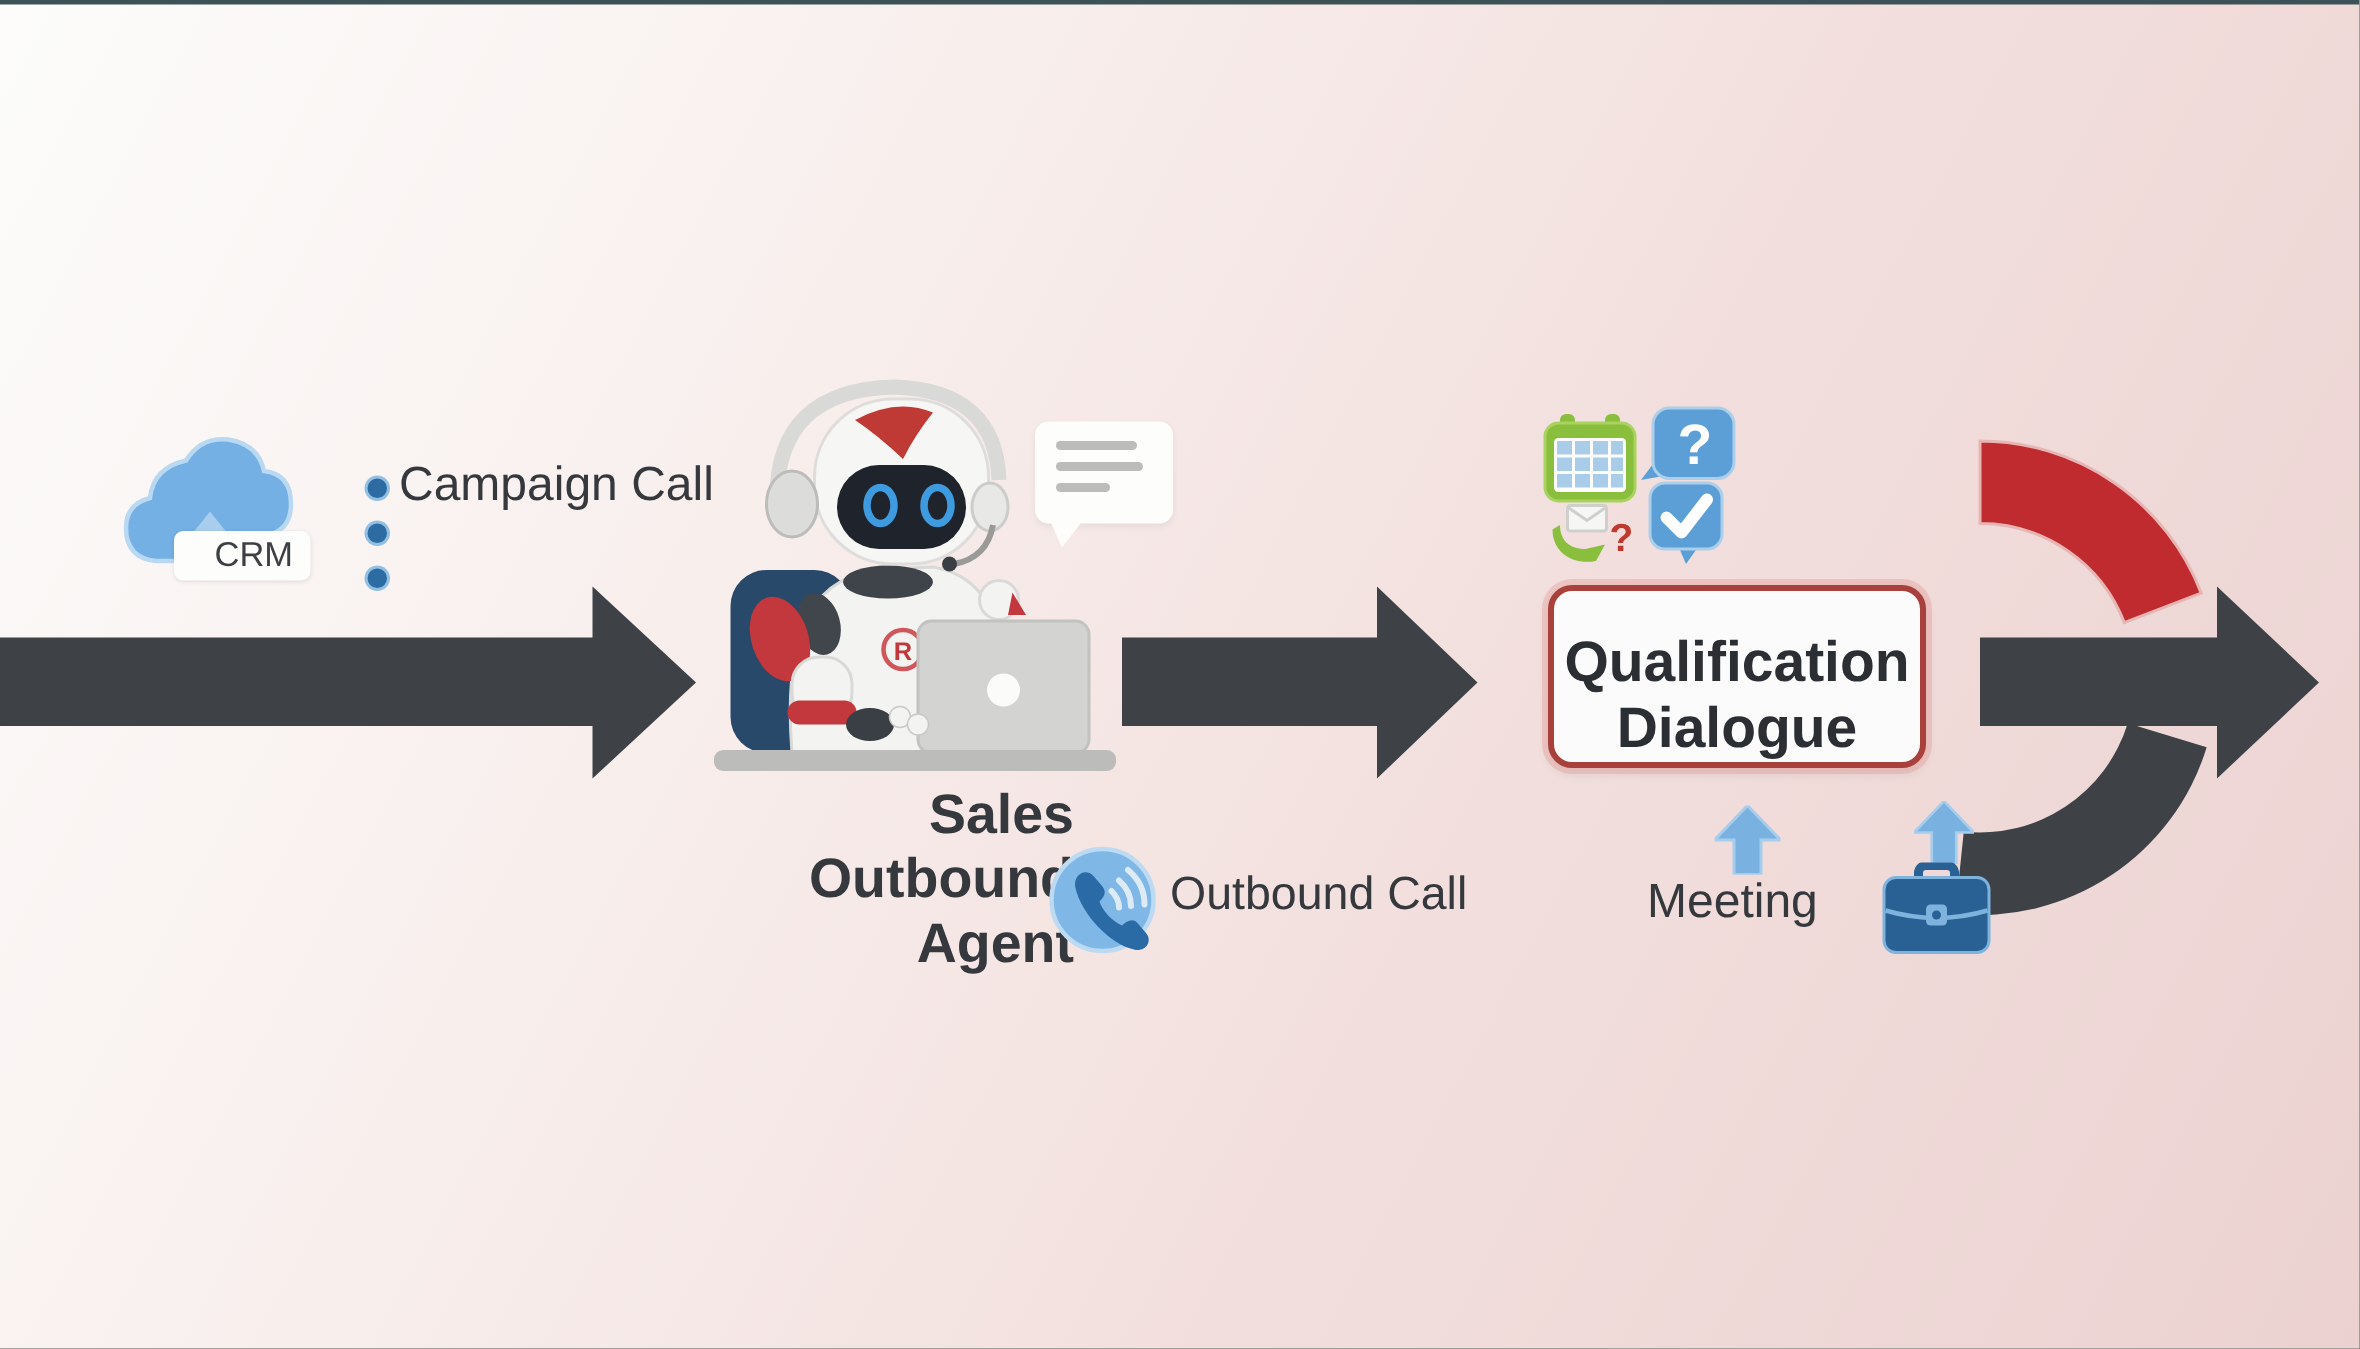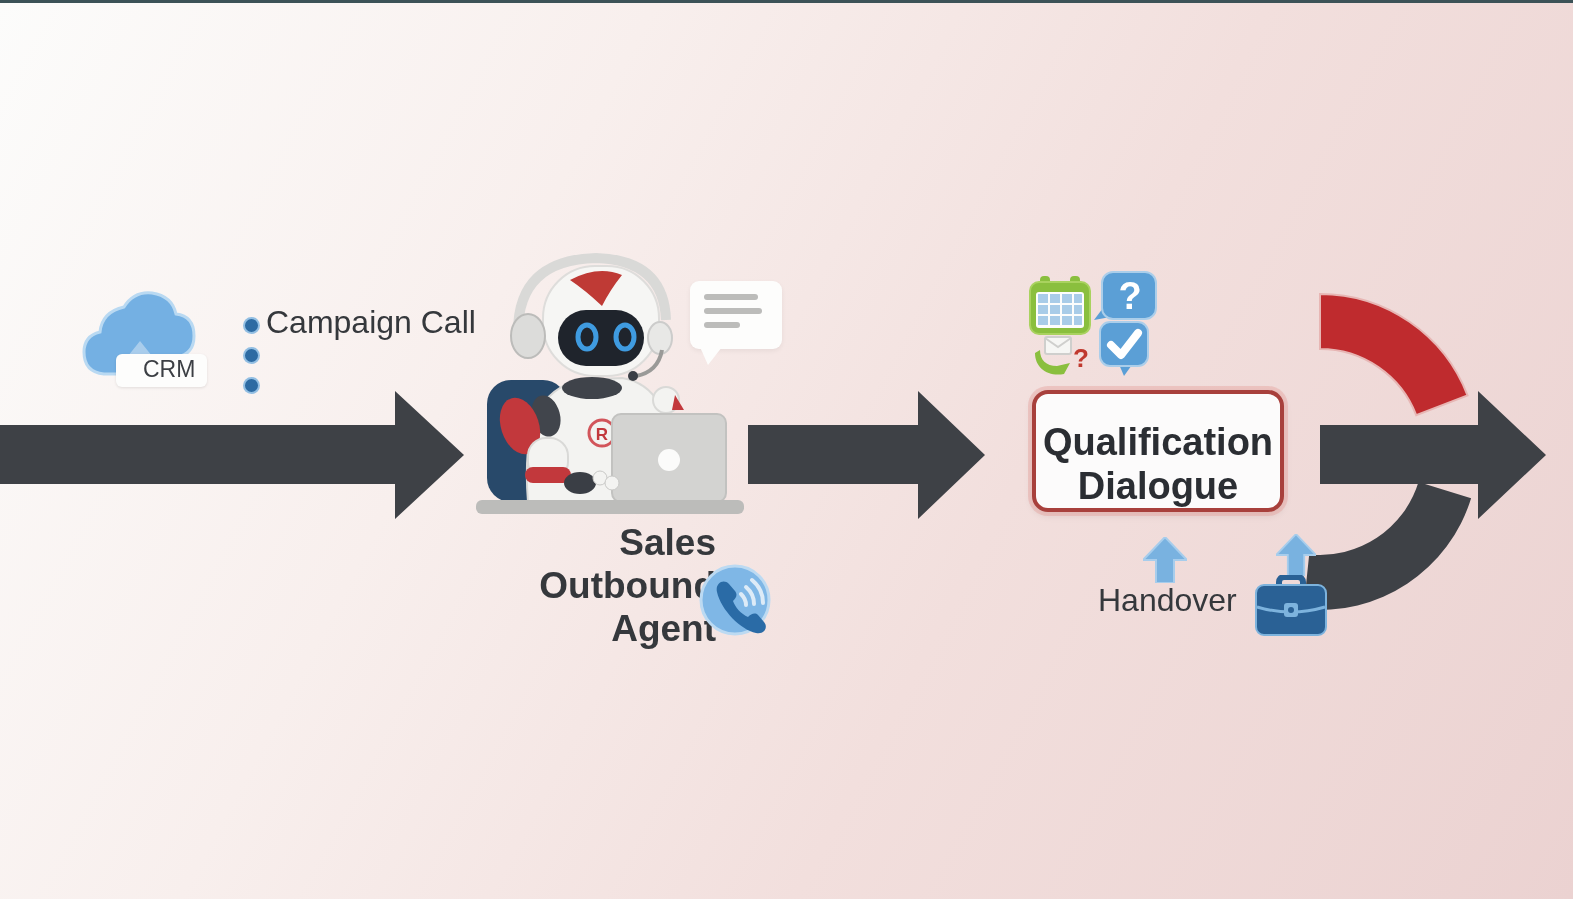--- a/index.html
+++ b/index.html
@@ -110,20 +110,21 @@
 Outbound
 Agent</div>
 
   <svg class="abs" style="left:697px;top:562px;" width="76" height="76" viewBox="0 0 76 76">
     <circle cx="38" cy="38" r="34" fill="#7fb7e6" stroke="#bcdaf2" stroke-width="3"></circle>
     <path fill="#2a6ba6" d="M 20 30 C 18 22 26 16 32 22 L 38 29 C 41 33 39 36 36 39 C 38 45 44 52 51 55 C 54 52 58 50 61 53 L 67 60 C 72 66 66 73 59 71 C 44 68 24 48 20 30 Z"></path>
     <path d="M 44 32 q 5 5 5 11" fill="none" stroke="#ddebf7" stroke-width="4" stroke-linecap="round"></path>
     <path d="M 49 25 q 8 7 8 17" fill="none" stroke="#ddebf7" stroke-width="4" stroke-linecap="round"></path>
     <path d="M 55 18 q 11 9 11 23" fill="none" stroke="#ddebf7" stroke-width="4" stroke-linecap="round"></path>
   </svg>
+  <div class="label lbl-call">Outbound Call</div>
 
   <div class="qualbox">
     <span>Qualification
 Dialogue</span>
   </div>
 
   <svg class="abs" style="left:1028px;top:276px;" width="64" height="60" viewBox="0 0 64 60">
     <rect x="12" y="0" width="10" height="12" rx="4" fill="#8abf3e"></rect>
     <rect x="42" y="0" width="10" height="12" rx="4" fill="#8abf3e"></rect>
     <rect x="2" y="6" width="60" height="52" rx="9" fill="#8abf3e" stroke="#a9d25f" stroke-width="2"></rect>
@@ -156,21 +157,21 @@
   <svg class="abs" style="left:1033px;top:335px;" width="56" height="44" viewBox="0 0 56 44">
     <rect x="12" y="2" width="26" height="17" rx="2" fill="#f6f6f4" stroke="#cfcfcd" stroke-width="2"></rect>
     <path d="M 12 3 L 25 12 L 38 3" fill="none" stroke="#cfcfcd" stroke-width="2"></path>
     <path d="M 2 18 C 2 33 15 42 31 39 L 37 28 L 24 31 C 13 31 7 25 7 15 Z" fill="#8abf3e"></path>
     <text x="48" y="32" text-anchor="middle" font-size="26" font-weight="bold" fill="#c0392e">?</text>
   </svg>
 
   <svg class="abs" style="left:1143px;top:537px;" width="44" height="46" viewBox="0 0 44 46">
     <path d="M 22 0 L 44 23 L 31 23 L 31 46 L 13 46 L 13 23 L 0 23 Z" fill="#79b2e0" stroke="#a7cdec" stroke-width="2"></path>
   </svg>
-  <div class="label lbl-handover">Handover</div>
+  <div class="label lbl-handover">Meeting</div>
 
   <svg class="abs" style="left:1276px;top:534px;" width="40" height="42" viewBox="0 0 44 46">
     <path d="M 22 0 L 44 23 L 31 23 L 31 46 L 13 46 L 13 23 L 0 23 Z" fill="#79b2e0" stroke="#a7cdec" stroke-width="2"></path>
   </svg>
   <svg class="abs" style="left:1254px;top:575px;" width="74" height="62" viewBox="0 0 74 62">
     <rect x="25" y="2" width="24" height="16" rx="5" fill="none" stroke="#2a6195" stroke-width="6"></rect>
     <rect x="2" y="10" width="70" height="50" rx="8" fill="#2a6195" stroke="#7db3dd" stroke-width="2"></rect>
     <path d="M 3 32 Q 37 42 71 32" fill="none" stroke="#7db3dd" stroke-width="3"></path>
     <rect x="30" y="28" width="14" height="14" rx="3" fill="#7db3dd"></rect>
     <circle cx="37" cy="35" r="3" fill="#2a6195"></circle>

